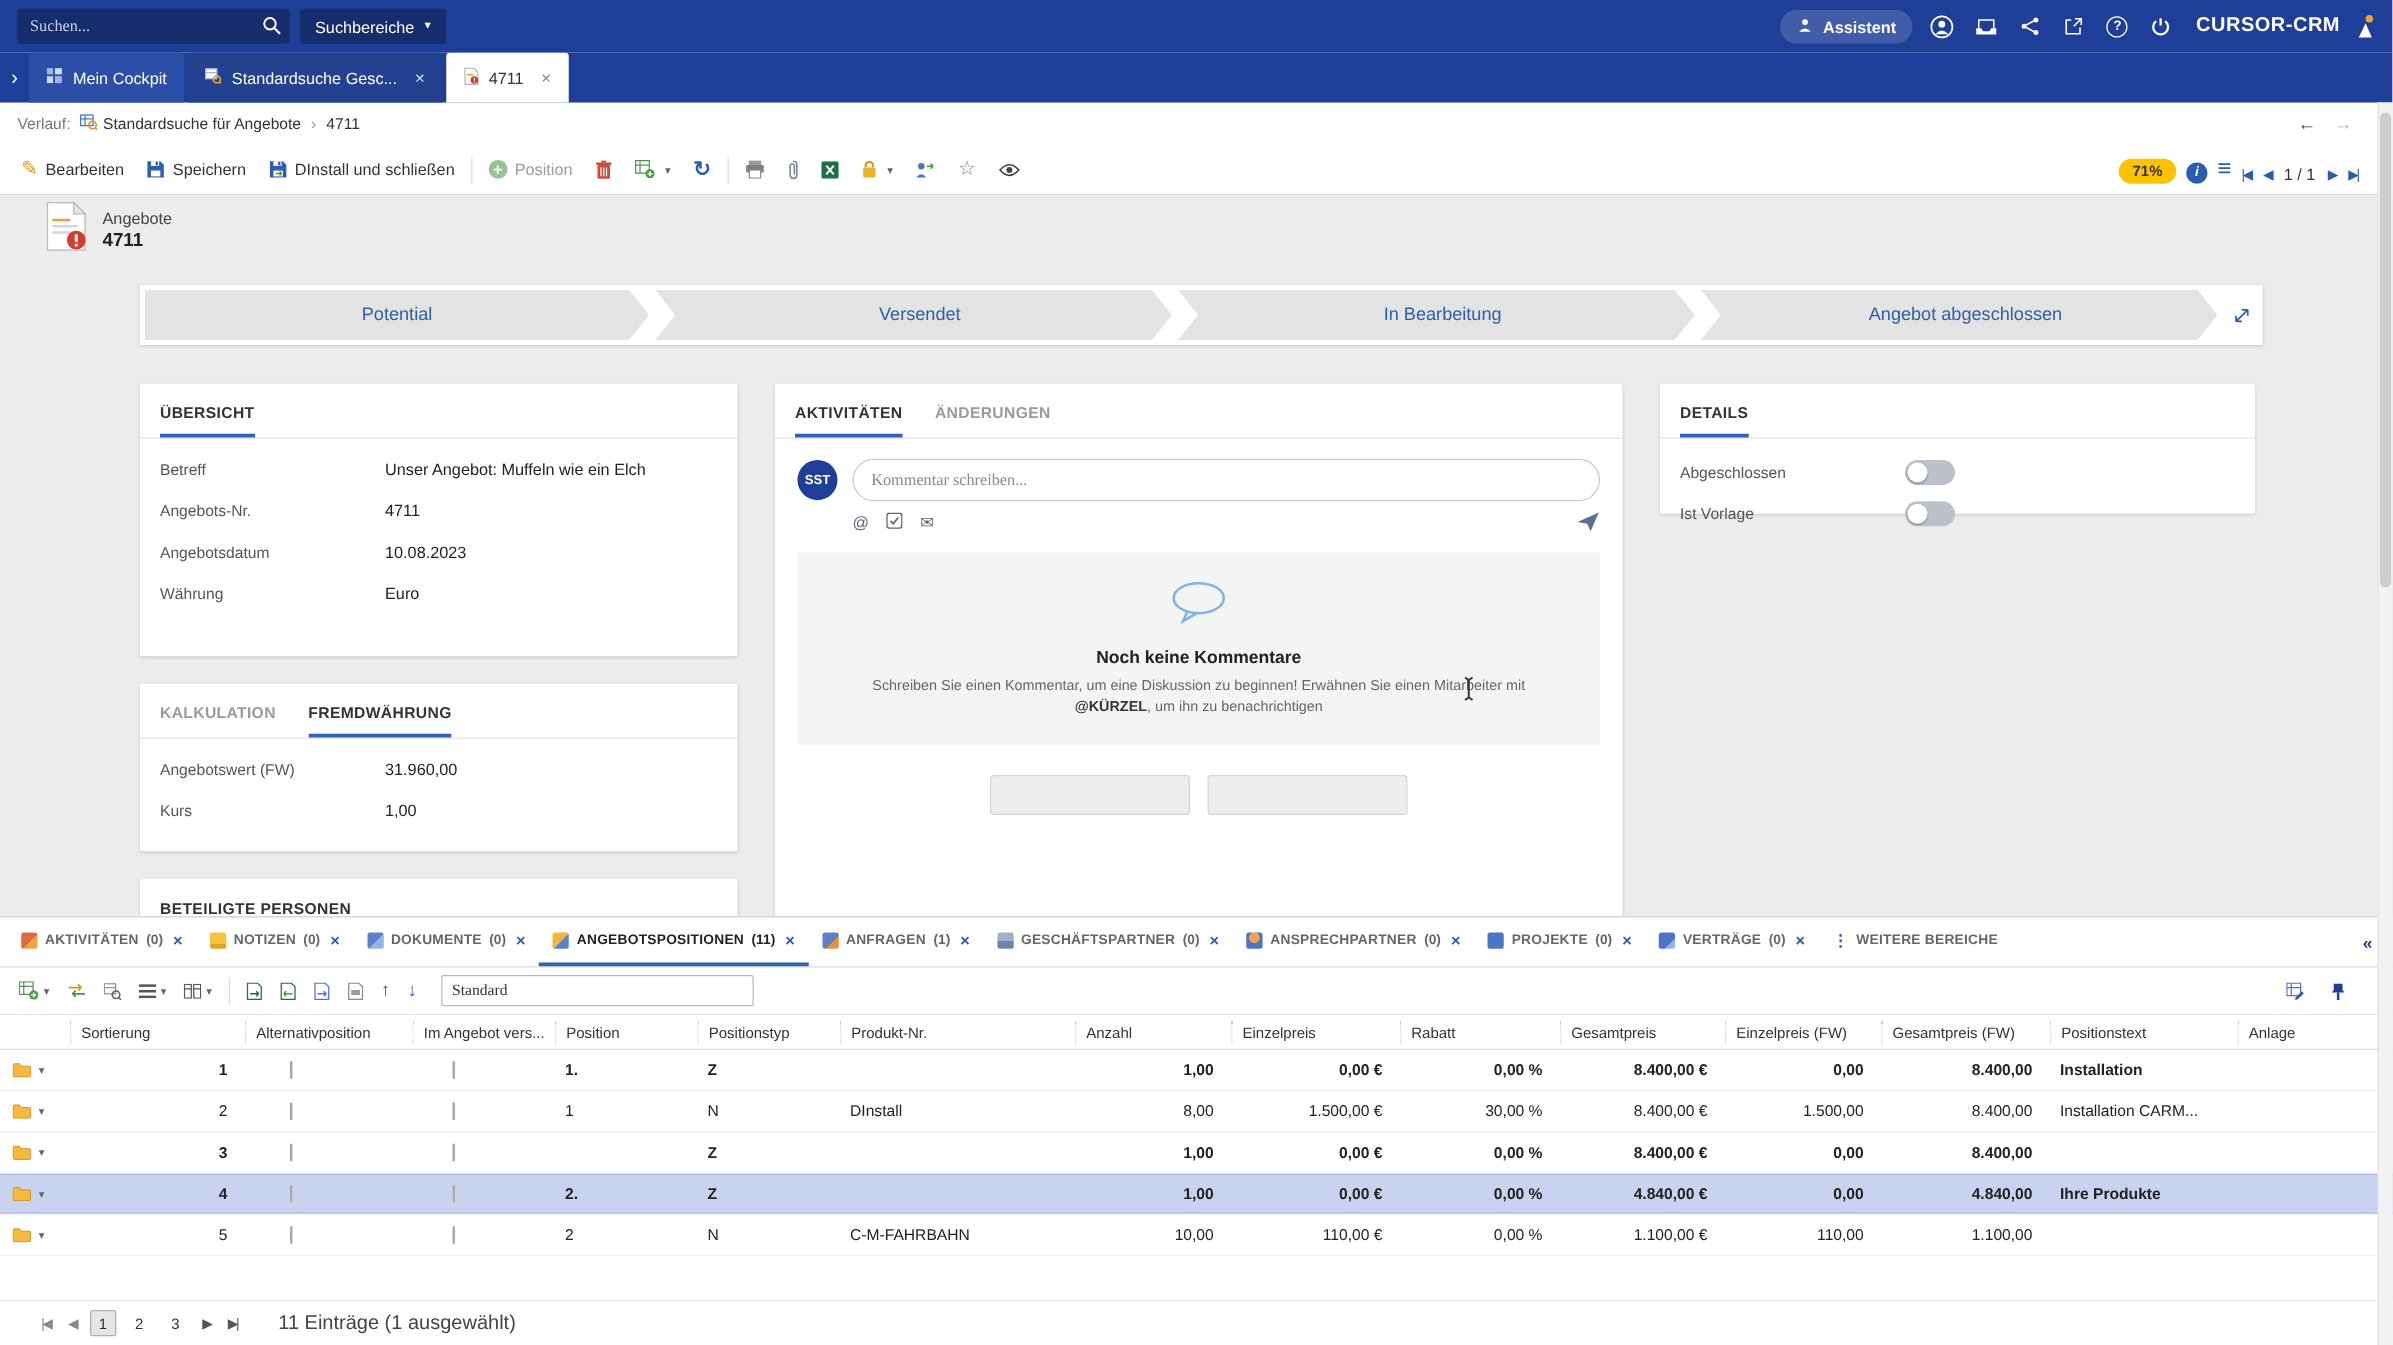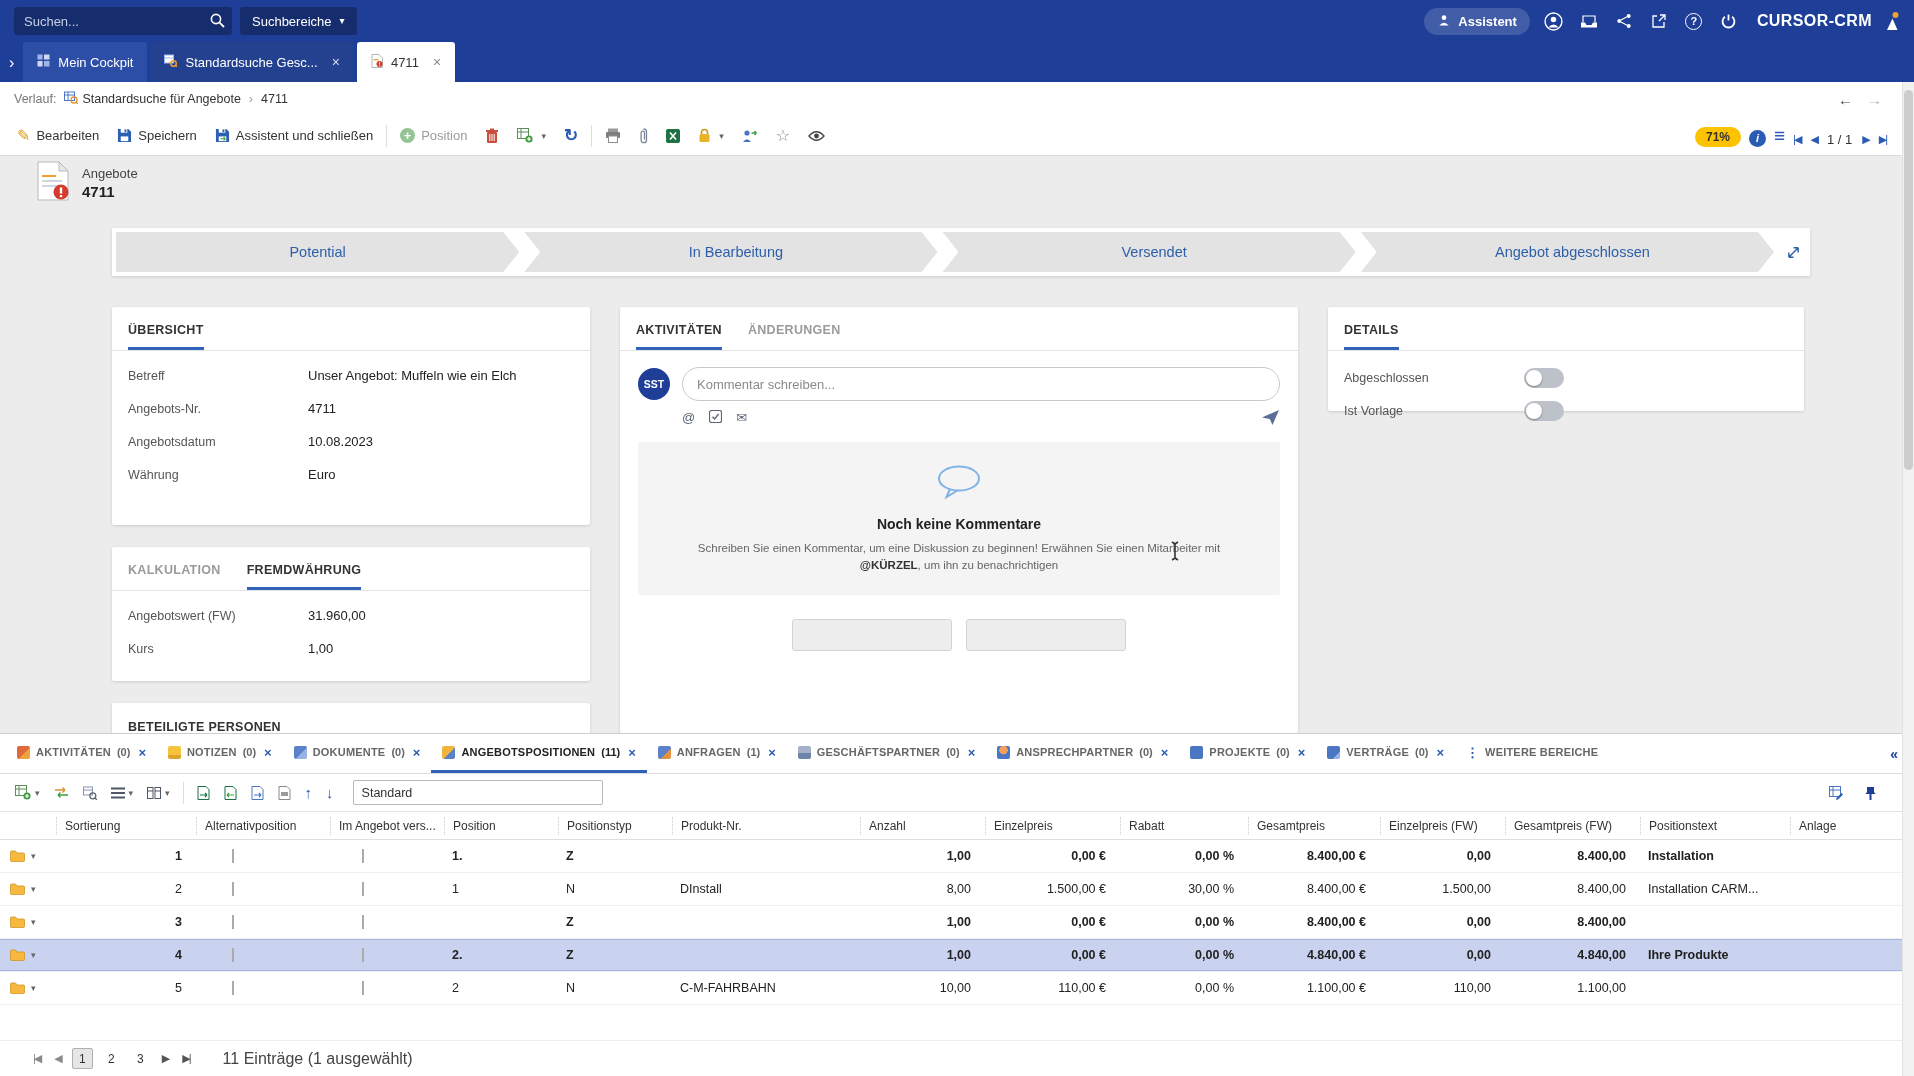--- a/index.html
+++ b/index.html
@@ -1,18 +1,18 @@
 <!DOCTYPE html>
 <html><head>
 <meta charset="utf-8">
 <style>
   *{box-sizing:border-box;margin:0;padding:0;font-family:"Liberation Sans",sans-serif}
   html,body{width:1914px;height:1076px;overflow:hidden;background:#ececec}
   button{background:none;border:none;cursor:pointer;font-family:inherit}
-  input{font-family:Liberation Sans, sans-serif;outline:none}
+  input{font-family:Liberation Serif, serif;outline:none}
   .app{position:relative;width:1914px;height:1076px}
 
   
   .topbar{position:absolute;top:0;left:0;right:0;height:42px;background:#1e3e97;display:flex;align-items:center;padding:0 14px;z-index:30}
   .searchwrap{position:relative;width:218px;height:28px}
   .searchinput{width:100%;height:100%;background:rgba(0,0,0,.28);border:none;border-radius:3px;color:#fff;font-size:13px;padding:0 30px 0 10px}
   .searchinput::placeholder{color:#c7cfe8}
   .searchicon{position:absolute;right:6px;top:5px;width:17px;height:17px}
   .scopebtn{margin-left:8px;height:28px;background:rgba(0,0,0,.28);border-radius:3px;color:#fff;font-size:13px;display:flex;align-items:center;gap:8px;padding:0 12px}
   .caret{font-size:10px;line-height:1}
@@ -317,21 +317,21 @@
       <span>Speichern</span>
     </button>
     <button class="tbtn">
       <svg width="15" height="15" viewBox="0 0 16 16">
           <path d="M1 1 h11 l3 3 v11 H1 Z" fill="#2e5fb3"></path>
           <rect x="4" y="9" width="8" height="5" fill="#fff"></rect>
           <rect x="4" y="1" width="7" height="4" fill="#fff"></rect>
           <rect x="8" y="1.5" width="2" height="3" fill="#2e5fb3"></rect>
           <path d="M6 11.5 h5 m0 0 l-1.8 -1.8 m1.8 1.8 l-1.8 1.8" stroke="#3f9c3f" stroke-width="1.2" fill="none"></path>
         </svg>
-      <span>Assistent und schließen</span>
+      <span>DInstall und schließen</span>
     </button>
     <span class="tsep"></span>
     <button class="tbtn disabled">
       <span class="pluscirc mut">+</span>
       <span>Position</span>
     </button>
     <button class="tbtn">
       <svg width="14" height="16" viewBox="0 0 14 16">
           <rect x="2" y="4" width="10" height="11" rx="1" fill="#c94f3d"></rect>
           <rect x="1" y="2" width="12" height="2" fill="#c94f3d"></rect>
@@ -431,24 +431,24 @@
         <div class="l1">Angebote</div>
         <div class="l2">4711</div>
       </div>
     </div>
 
     <div class="stagecard">
       <div class="stage first">
           <span>Potential</span>
         </div>
       <div class="stage mid">
-          <span>In Bearbeitung</span>
+          <span>Versendet</span>
         </div>
       <div class="stage mid">
-          <span>Versendet</span>
+          <span>In Bearbeitung</span>
         </div>
       <div class="stage mid">
           <span>Angebot abgeschlossen</span>
         </div>
       <span class="stage-expand">
         <svg width="15" height="15" viewBox="0 0 16 16">
             <path d="M3 13 L13 3 M13 3 h-5 M13 3 v5 M3 13 h5 M3 13 v-5" stroke="#2d5fa8" stroke-width="1.5" fill="none"></path>
           </svg>
       </span>
     </div>

